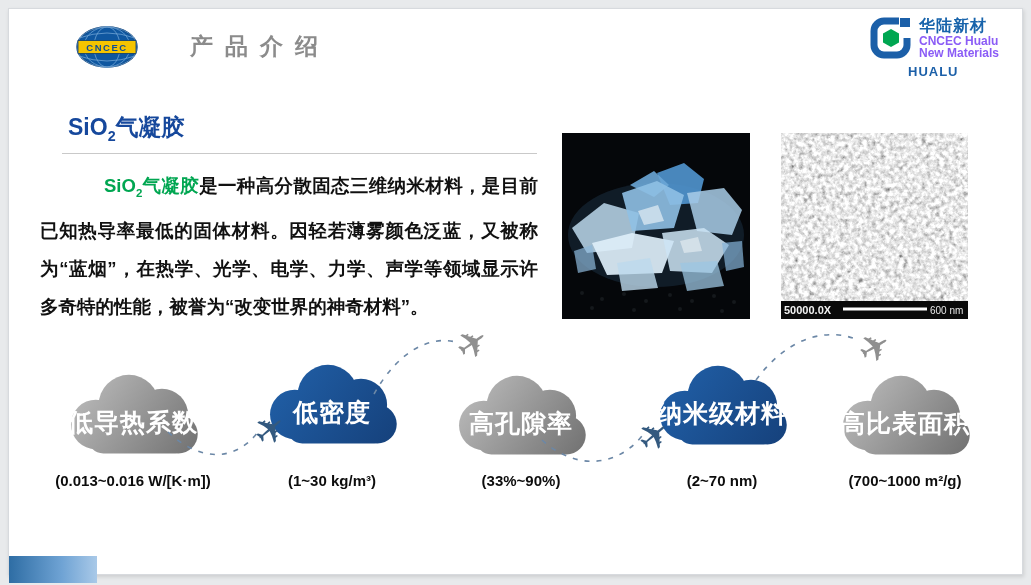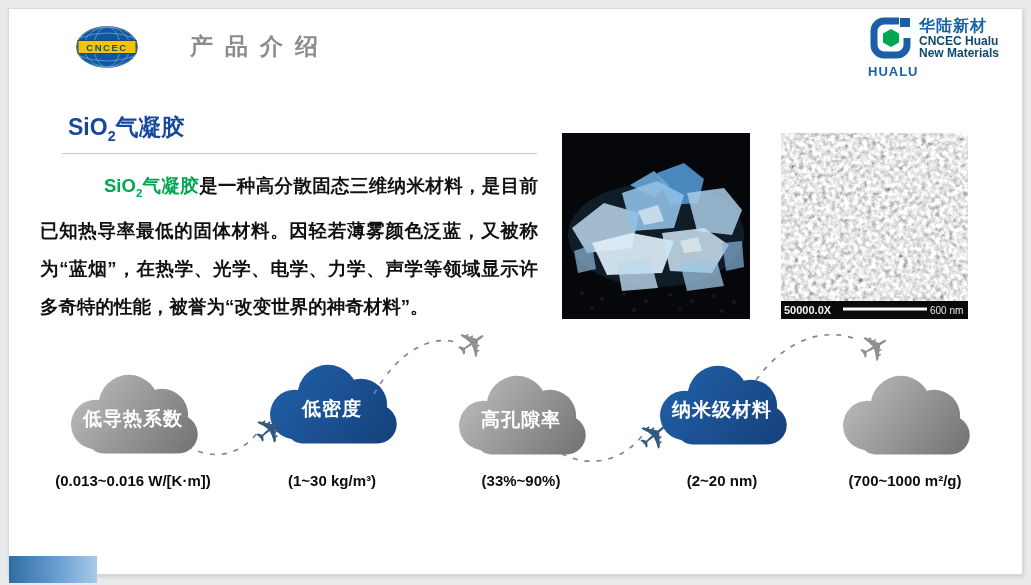--- a/index.html
+++ b/index.html
@@ -15,24 +15,24 @@
     box-shadow:1px 2px 4px rgba(0,0,0,0.12);
   }
   
   .cncec-logo{position:absolute;left:75px;top:25px;width:64px;height:44px;}
   .page-title{
     position:absolute;left:158px;top:31px;
     font-size:23px;font-weight:700;color:#8b8b8b;letter-spacing:12px;margin-left:32px;
   }
   .hualu-logo{position:absolute;left:868px;top:16px;display:flex;gap:7px;align-items:flex-start;}
   .hualu-mark{width:44px;text-align:center;}
-  .hualu-mark-word{font-size:13px;font-weight:700;color:#1b5fa8;letter-spacing:1px;margin-top:-2px;}
+  .hualu-mark-word{font-size:13px;font-weight:700;color:#1b5fa8;letter-spacing:1px;margin-top:-2px;margin-left:40px;}
   .hualu-text{line-height:1.05;padding-top:2px;}
   .hualu-cn{font-size:16px;font-weight:700;color:#1763ab;letter-spacing:1px;}
-  .hualu-en{font-size:12px;font-weight:700;color:#0c4a6e;}
+  .hualu-en{font-size:12px;font-weight:700;color:#8b5cf6;}
   
   .sec-heading{
     position:absolute;left:68px;top:112px;
     font-size:23px;font-weight:700;color:#16489c;
   }
   .sec-heading sub,.para sub{font-size:0.62em;}
   .heading-rule{position:absolute;left:62px;top:153px;width:475px;height:1px;background:#c9c9c9;}
   
   .para{
     position:absolute;left:40px;top:167px;width:498px;
@@ -44,21 +44,21 @@
   
   .photo{position:absolute;top:133px;height:186px;background:#000;}
   .photo-aerogel{left:562px;width:188px;}
   .photo-sem{left:781px;width:187px;background:#15803d;}
   .photo svg{display:block;}
   
   .cloud{position:absolute;width:146px;height:87px;}
   .cloud svg{display:block;width:146px;height:87px;}
   .cloud-label{
     position:absolute;left:0;right:0;top:34px;text-align:center;
-    font-size:19px;font-weight:700;color:#ffffff;letter-spacing:1px;
+    font-size:25px;font-weight:700;color:#ffffff;letter-spacing:1px;
   }
   .c1{left:60px;top:372px;}
   .c2{left:259px;top:362px;}
   .c3{left:448px;top:373px;}
   .c4{left:649px;top:363px;}
   .c5{left:832px;top:373px;}
   
   .flights{position:absolute;left:0;top:320px;width:1031px;height:170px;pointer-events:none;}
   
   .value{
@@ -230,36 +230,37 @@
 <div class="cloud c5">
   <svg viewBox="0 0 212 126">
       <g fill="url(#grayGrad)">
     <circle cx="52" cy="76" r="36"></circle>
         <circle cx="100" cy="48" r="44"></circle>
         <circle cx="148" cy="62" r="38"></circle>
     <circle cx="172" cy="90" r="28"></circle>
         <rect x="40" y="72" width="150" height="46" rx="23"></rect>
   </g>
     </svg>
+  <div class="cloud-label">高比表面积</div>
 </div>
 
 <svg class="flights" viewBox="0 0 1031 170">
   <g fill="none" stroke="#6b87a6" stroke-width="1.6" stroke-dasharray="5 7">
     <path d="M 168,112 C 200,142 235,142 258,112"></path>
     <path d="M 374,74 C 400,28 432,16 456,22"></path>
     <path d="M 542,120 C 575,150 616,148 642,116"></path>
     <path d="M 756,60 C 790,14 830,8 858,20"></path>
   </g>
   <g font-size="38" text-anchor="middle" dominant-baseline="middle" font-family="'DejaVu Sans',sans-serif">
     <text x="0" y="0" transform="translate(272,112) rotate(-40)" fill="#33597f">✈</text>
     <text x="0" y="0" transform="translate(474,26) rotate(-35)" fill="#8f8f8f">✈</text>
     <text x="0" y="0" transform="translate(656,118) rotate(-40)" fill="#33597f">✈</text>
     <text x="0" y="0" transform="translate(876,30) rotate(-30)" fill="#8f8f8f">✈</text>
   </g>
 </svg>
 
 <div class="value v1">(0.013~0.016 W/[K·m])</div>
 <div class="value v2">(1~30 kg/m³)</div>
 <div class="value v3">(33%~90%)</div>
-<div class="value v4">(2~20 nm)</div>
+<div class="value v4">(2~70 nm)</div>
 <div class="value v5">(700~1000 m²/g)</div>
 
 <div class="corner-deco"></div>
 
 </body></html>

